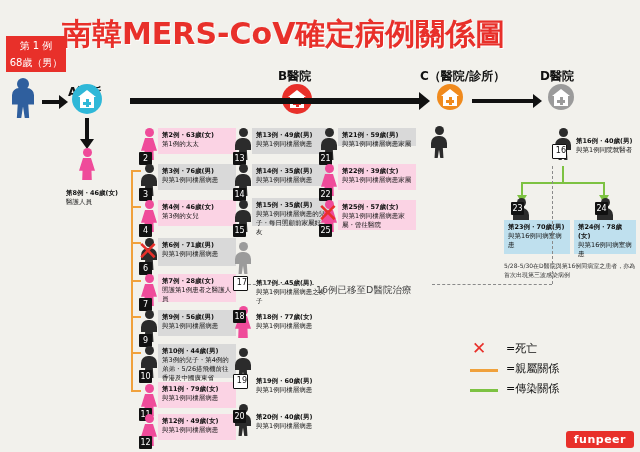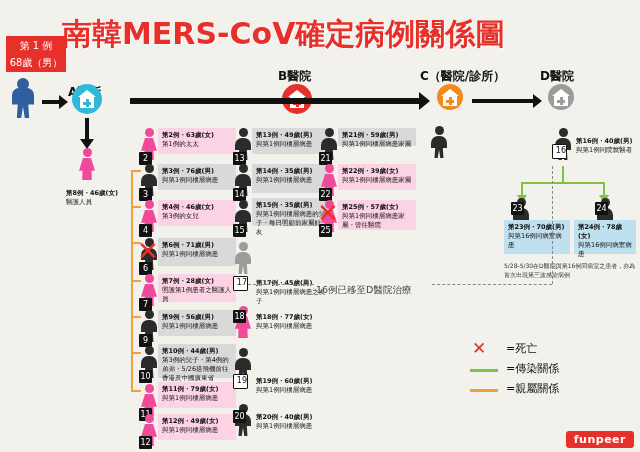--- a/index.html
+++ b/index.html
@@ -303,21 +303,21 @@
   <div class="abs note note-gray" style="left:252px;top:128px;width:78px;height:26px;">
     <span class="n-title">第13例・49歲(男)</span>
     <span>與第1例同樓層病患</span>
   </div>
 
   <div class="person male p-dark" style="left:232px;top:164px;">
       <div class="head"></div>
       <div class="body"></div>
     </div>
   <div class="numbadge" style="left:233px;top:188px;">14</div>
-  <div class="abs note note-gray" style="left:252px;top:164px;width:78px;height:29px;">
+  <div class="abs note note-gray" style="left:252px;top:164px;width:78px;height:22px;">
     <span class="n-title">第14例・35歲(男)</span>
     <span>與第1例同樓層病患</span>
   </div>
 
   <div class="person male p-dark" style="left:232px;top:200px;">
       <div class="head"></div>
       <div class="body"></div>
     </div>
   <div class="numbadge" style="left:233px;top:224px;">15</div>
   <div class="abs note note-gray" style="left:252px;top:198px;width:78px;height:28px;">
@@ -441,24 +441,24 @@
   <div class="ln-dash" style="left:248px;top:284px;width:66px;"></div>
   <div class="ln-dash" style="left:432px;top:284px;width:120px;"></div>
   <div class="ln-dashv" style="left:552px;top:166px;height:118px;"></div>
 
   <div class="legend">
     <div class="legend-row">
       <div class="xmark" style="left:2px;top:0px;font-size:17px;">✕</div>
       <div class="legend-text">=死亡</div>
     </div>
     <div class="legend-row">
+      <div class="legend-line" style="background:#f0a13c;"></div>
+      <div class="legend-text">=親屬關係</div>
+    </div>
+    <div class="legend-row">
       <div class="legend-line" style="background:#7dc242;"></div>
       <div class="legend-text">=傳染關係</div>
     </div>
-    <div class="legend-row">
-      <div class="legend-line" style="background:#f0a13c;"></div>
-      <div class="legend-text">=親屬關係</div>
-    </div>
   </div>
 
   <div class="funpeer">funpeer</div>
 
 </div>
 
 </body></html>

